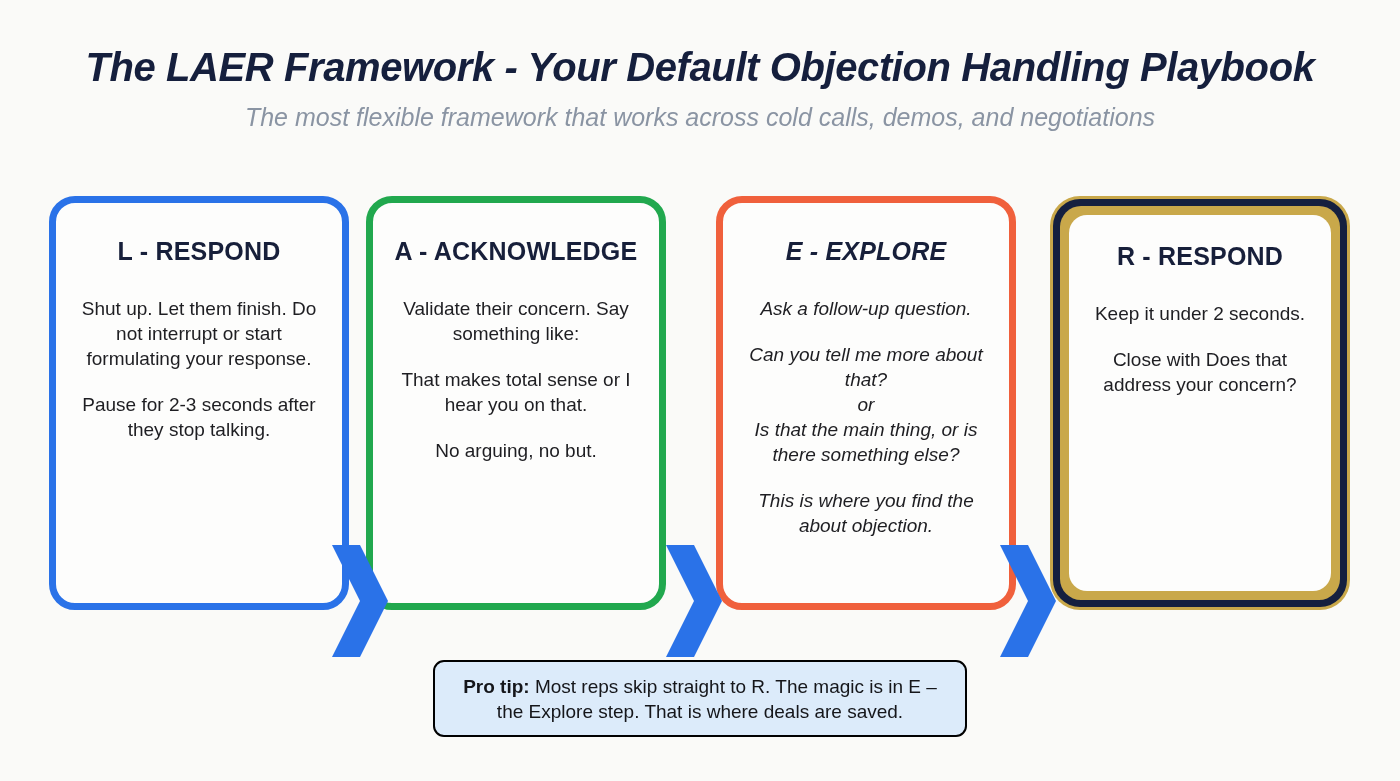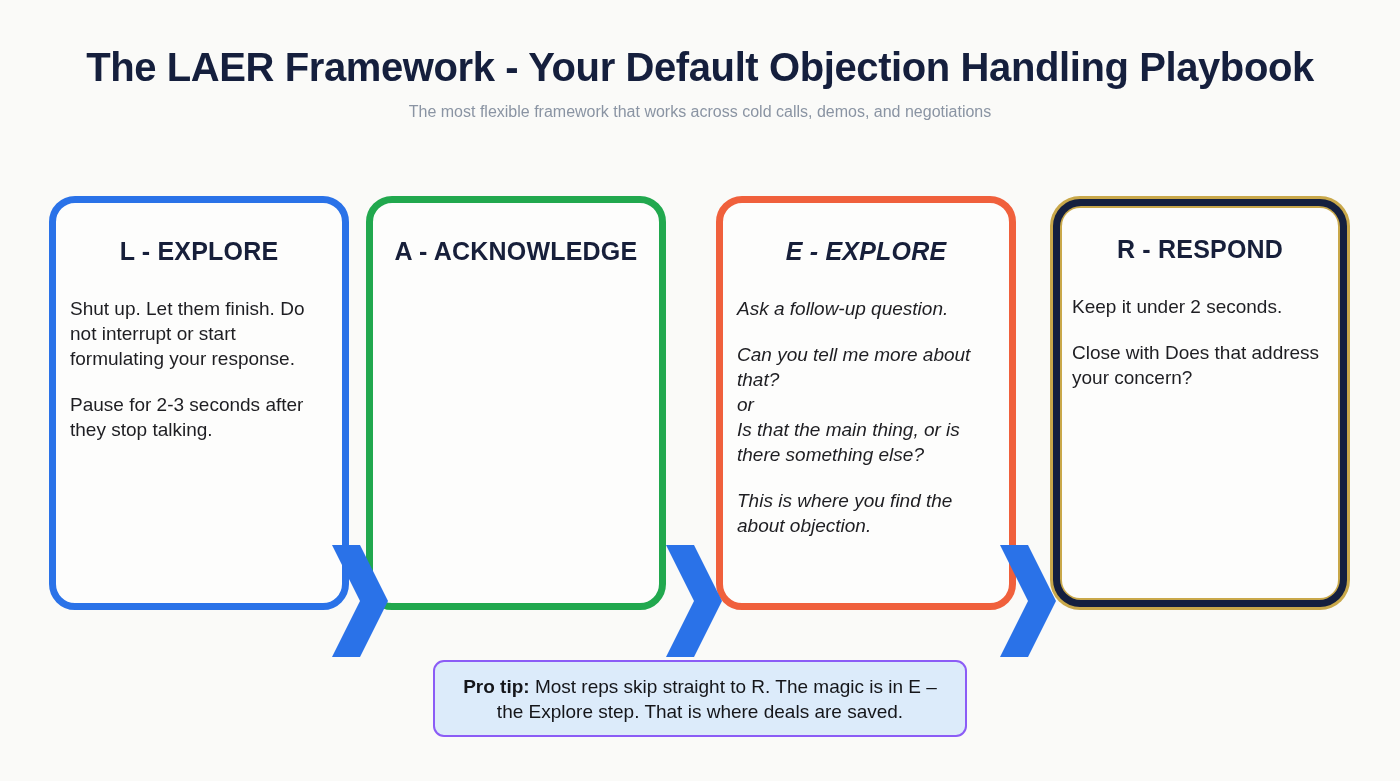--- a/index.html
+++ b/index.html
@@ -20,32 +20,33 @@
     background: #fafaf8;
   }
 
   
   .header {
     position: absolute;
     top: 44px;
     left: 0;
     width: 1400px;
     text-align: center;
+    font-style: italic;
   }
   .title {
     font-size: 40px;
     font-weight: bold;
     color: #151f3d;
     letter-spacing: -0.4px;
     line-height: 1.15;
     white-space: nowrap;
   }
   .subtitle {
     margin-top: 12px;
-    font-size: 16px;
+    font-size: 25px;
     font-weight: normal;
     color: #8a94a3;
     line-height: 1.2;
     white-space: nowrap;
   }
 
   
   .cards {
     position: absolute;
     top: 196px;
@@ -93,21 +94,21 @@
     height: 100%;
     border-radius: 27px;
     background: #15203f;
     padding: 7px;
   }
   .card-4-inner {
     width: 100%;
     height: 100%;
     border-radius: 21px;
     background: #c9a84a;
-    padding: 2px;
+    padding: 9px;
   }
   .card-4-face {
     width: 100%;
     height: 100%;
     border-radius: 18px;
     background: #fdfdfc;
     display: flex;
     flex-direction: column;
     align-items: center;
     padding: 27px 10px 14px 10px;
@@ -120,20 +121,21 @@
     letter-spacing: 0.2px;
     text-align: center;
     white-space: nowrap;
     margin-bottom: 30px;
   }
 
   .card-body {
     font-size: 19px;
     line-height: 25px;
     color: #1e1e22;
+    text-align: center;
     width: 100%;
   }
   .card-body p { margin: 0; }
   .card-body p + p { margin-top: 21px; }
 
   
   .chevron {
     position: absolute;
     top: 349px;
     width: 56px;
@@ -144,21 +146,21 @@
   .chev-3 { left: 1000px; }
 
   
   .protip {
     position: absolute;
     left: 433px;
     top: 660px;
     width: 534px;
     height: 77px;
     background: #dcebfa;
-    border: 2px solid #8b5cf6;
+    border: 2px solid #000000;
     border-radius: 11px;
     display: flex;
     align-items: center;
     justify-content: center;
     padding: 6px 18px;
   }
   .protip-text {
     font-size: 19px;
     line-height: 25px;
     color: #15161a;
@@ -172,29 +174,34 @@
 <div class="canvas">
 
   <div class="header">
     <div class="title">The LAER Framework - Your Default Objection Handling Playbook</div>
     <div class="subtitle">The most flexible framework that works across cold calls, demos, and negotiations</div>
   </div>
 
   <div class="cards">
 
     <div class="card card-1">
-      <div class="card-heading">L - EXPLORE</div>
+      <div class="card-heading">L - RESPOND</div>
       <div class="card-body">
         <p>Shut up. Let them finish. Do not interrupt or start formulating your response.</p>
         <p>Pause for 2-3 seconds after they stop talking.</p>
       </div>
     </div>
 
     <div class="card card-2">
       <div class="card-heading">A - ACKNOWLEDGE</div>
+      <div class="card-body">
+        <p>Validate their concern. Say something like:</p>
+        <p>That makes total sense or I hear you on that.</p>
+        <p>No arguing, no but.</p>
+      </div>
     </div>
 
     <div class="card card-3">
       <div class="card-heading">E - EXPLORE</div>
       <div class="card-body">
         <p>Ask a follow-up question.</p>
         <p class="preline" style="white-space:pre-line">Can you tell me more about that?
 or
 Is that the main thing, or is there something else?</p>
         <p>This is where you find the about objection.</p>

